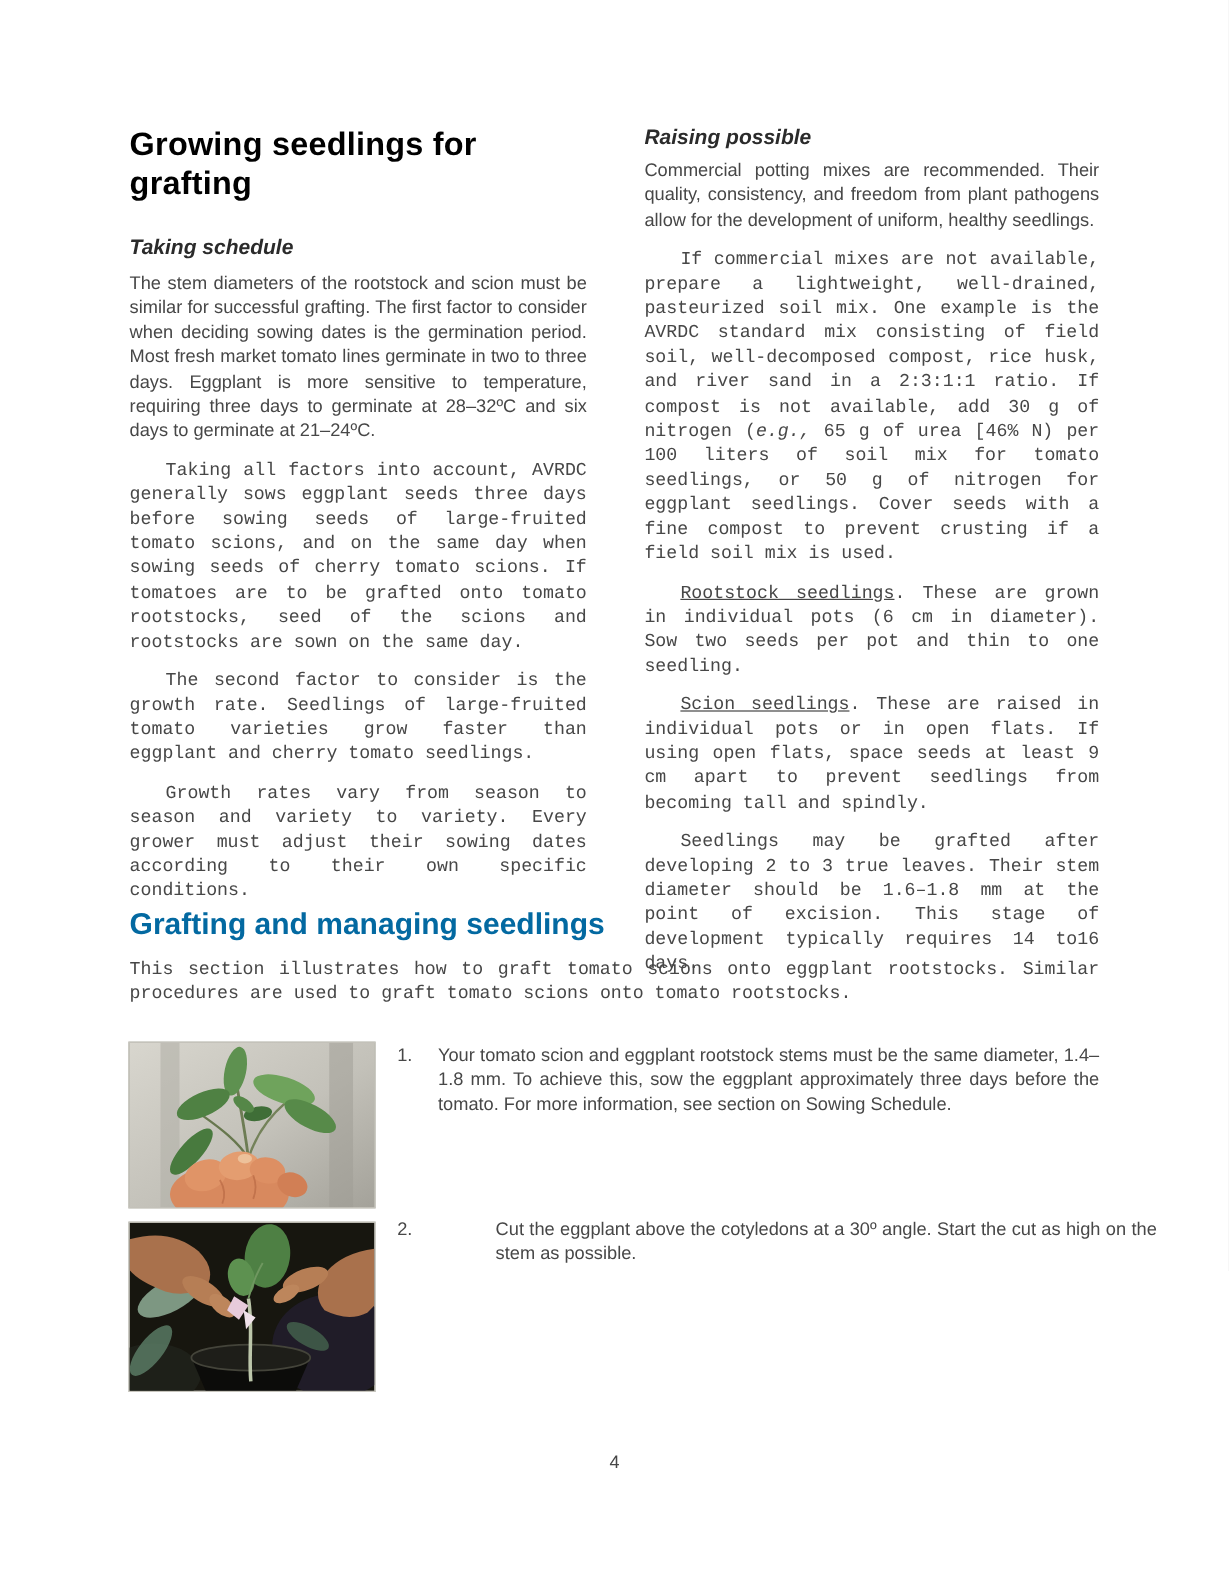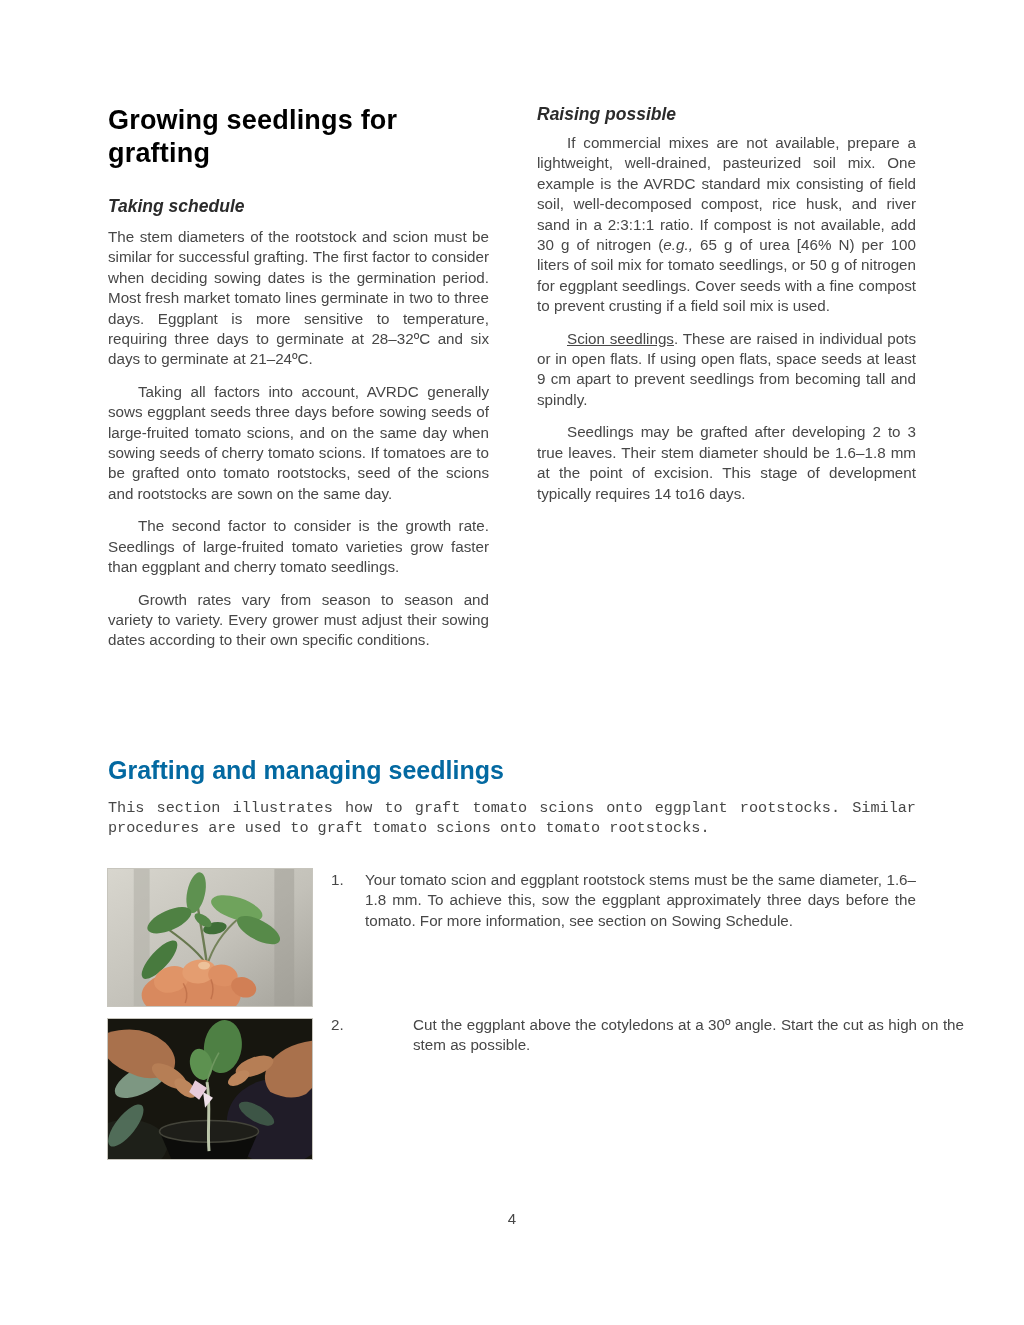--- a/index.html
+++ b/index.html
@@ -15,21 +15,21 @@
   .title {
     font-size:27px; line-height:33px; font-weight:bold; color:#000000;
     letter-spacing:0.2px; margin:0;
   }
   .subhead {
     font-size:17.5px; font-weight:bold; font-style:italic; color:#2b2b2b;
     margin:0;
   }
   .bodytext { font-size:15.2px; line-height:20.4px; text-align:justify; }
   .bodytext p { margin:0 0 12px 0; }
-  .bodytext p.ind { text-indent:30px; }
+  .bodytext p.ind { text-indent:30px;font-family:Liberation Mono, monospace; }
   .u { text-decoration:underline; }
 
   .col-left  { left:108px; top:104px; width:381px; }
   .col-right { left:537px; top:104px; width:379px; }
   .col-left .subhead { margin:26px 0 10px 0; }
   .col-right .subhead { margin:0 0 8px 0; }
 
   .section2-head {
     left:108px; top:756px; width:808px;
     font-size:25px; font-weight:bold; color:#0369a1; margin:0;
@@ -64,21 +64,23 @@
       <p>The stem diameters of the rootstock and scion must be similar for successful grafting. The first factor to consider when deciding sowing dates is the germination period. Most fresh market tomato lines germinate in two to three days. Eggplant is more sensitive to temperature, requiring three days to germinate at 28–32ºC and six days to germinate at 21–24ºC.</p>
       <p class="ind">Taking all factors into account, AVRDC generally sows eggplant seeds three days before sowing seeds of large-fruited tomato scions, and on the same day when sowing seeds of cherry tomato scions. If tomatoes are to be grafted onto tomato rootstocks, seed of the scions and rootstocks are sown on the same day.</p>
       <p class="ind">The second factor to consider is the growth rate. Seedlings of large-fruited tomato varieties grow faster than eggplant and cherry tomato seedlings.</p>
       <p class="ind">Growth rates vary from season to season and variety to variety. Every grower must adjust their sowing dates according to their own specific conditions.</p>
     </div>
   </div>
 
   <div class="abs col-right">
     <h2 class="subhead">Raising possible</h2>
     <div class="bodytext">
+      <p>Commercial potting mixes are recommended. Their quality, consistency, and freedom from plant pathogens allow for the development of uniform, healthy seedlings.</p>
       <p class="ind"><span>If commercial mixes are not available, prepare a lightweight, well-drained, pasteurized soil mix. One example is the AVRDC standard mix consisting of field soil, well-decomposed compost, rice husk, and river sand in a 2:3:1:1 ratio. If compost is not available, add 30 g of nitrogen (</span><i>e.g.,</i><span> 65 g of urea [46% N) per 100 liters of soil mix for tomato seedlings, or 50 g of nitrogen for eggplant seedlings. Cover seeds with a fine compost to prevent crusting if a field soil mix is used.</span></p>
+      <p class="ind"><span class="u">Rootstock seedlings</span><span>.  These are grown in individual pots (6 cm in diameter). Sow two seeds per pot and thin to one seedling.</span></p>
       <p class="ind"><span class="u">Scion seedlings</span><span>.  These are raised in individual pots or in open flats. If using open flats, space seeds at least 9 cm apart to prevent seedlings from becoming tall and spindly.</span></p>
       <p class="ind">Seedlings may be grafted after developing 2 to 3 true leaves. Their stem diameter should be 1.6–1.8 mm at the point of excision.  This stage of development typically requires 14 to16 days.</p>
     </div>
   </div>
 
   <h1 class="abs section2-head">Grafting and managing seedlings</h1>
   <div class="abs section2-intro bodytext">This section illustrates how to graft tomato scions onto eggplant rootstocks. Similar procedures are used to graft tomato scions onto tomato rootstocks.</div>
 
   <div class="abs photo photo1" aria-label="Hand holding a seedling with green leaves against a gray background">
     <svg viewBox="0 0 206 139" preserveAspectRatio="none">
@@ -110,21 +112,21 @@
       <ellipse cx="92" cy="104" rx="17" ry="12" fill="#e49d70" transform="rotate(-8 92 104)"></ellipse>
       <ellipse cx="116" cy="108" rx="15" ry="11" fill="#dd8f63" transform="rotate(10 116 108)"></ellipse>
       <ellipse cx="137" cy="120" rx="13" ry="10" fill="#d17f55" transform="rotate(22 137 120)"></ellipse>
       <ellipse cx="97" cy="98" rx="6" ry="4" fill="#edc19a"></ellipse>
       <path d="M76 116 Q82 126 78 136" stroke="#b96a44" stroke-width="1.5" fill="none" opacity="0.7"></path>
       <path d="M104 112 Q108 122 104 132" stroke="#b96a44" stroke-width="1.5" fill="none" opacity="0.7"></path>
     </svg>
   </div>
 
   <div class="abs step-num step1-num">1.</div>
-  <div class="abs bodytext step1-text">Your tomato scion and eggplant rootstock stems must be the same diameter, 1.6–1.8 mm. To achieve this, sow the eggplant approximately three days before the tomato. For more information, see section on Sowing Schedule.</div>
+  <div class="abs bodytext step1-text">Your tomato scion and eggplant rootstock stems must be the same diameter, 1.4–1.8 mm. To achieve this, sow the eggplant approximately three days before the tomato. For more information, see section on Sowing Schedule.</div>
 
   <div class="abs photo photo2" aria-label="Hands cutting an eggplant seedling above the cotyledons in a pot">
     <svg viewBox="0 0 206 142" preserveAspectRatio="none">
       <rect width="206" height="142" fill="#17160f"></rect>
       <ellipse cx="172" cy="104" rx="52" ry="44" fill="#272138" opacity="0.6"></ellipse>
       <ellipse cx="20" cy="128" rx="40" ry="26" fill="#20231c" opacity="0.8"></ellipse>
 
       <ellipse cx="34" cy="62" rx="30" ry="13" fill="#8fae96" opacity="0.85" transform="rotate(-28 34 62)"></ellipse>
       <ellipse cx="18" cy="108" rx="26" ry="10" fill="#5d7f68" opacity="0.8" transform="rotate(-52 18 108)"></ellipse>
       <ellipse cx="150" cy="96" rx="20" ry="8" fill="#4a6d52" opacity="0.7" transform="rotate(30 150 96)"></ellipse>

